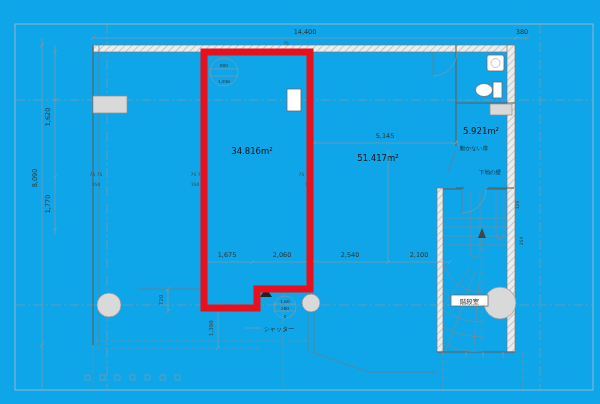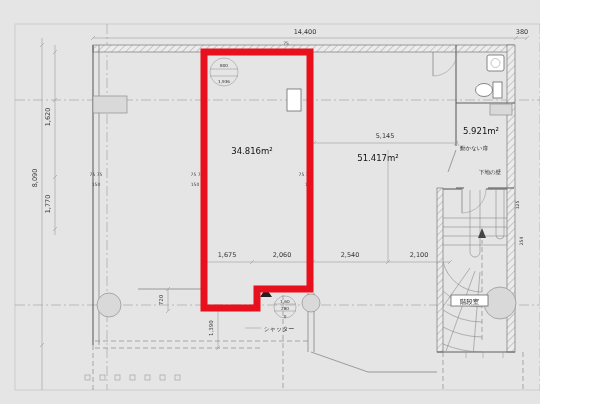--- a/index.html
+++ b/index.html
@@ -1,16 +1,16 @@
 <!DOCTYPE html>
 <html><head>
 <meta charset="utf-8">
 <style>
   html,body{margin:0;padding:0;background:#ffffff;}
-  .page{width:540px;height:404px;position:relative;background:#e5e5e5;overflow:hidden;}
+  .page{width:600px;height:404px;position:relative;background:#0ea5e9;overflow:hidden;}
   svg{display:block;font-family:"DejaVu Sans",sans-serif;}
   .t{fill:#222;font-family:"DejaVu Sans",sans-serif;}
   .dim{font-size:6.5px;fill:#333;}
   .tiny{font-size:4.5px;fill:#444;}
   .area{font-size:8.5px;fill:#111;}
   .jp{font-size:6px;fill:#222;}
   .mark{font-size:4.2px;fill:#333;}
   .thin{stroke:#9a9a9a;stroke-width:0.6;fill:none;}
   .frame{stroke:#c2c2c2;stroke-width:0.7;fill:none;}
   .wallline{stroke:#606060;stroke-width:1.1;fill:none;}

